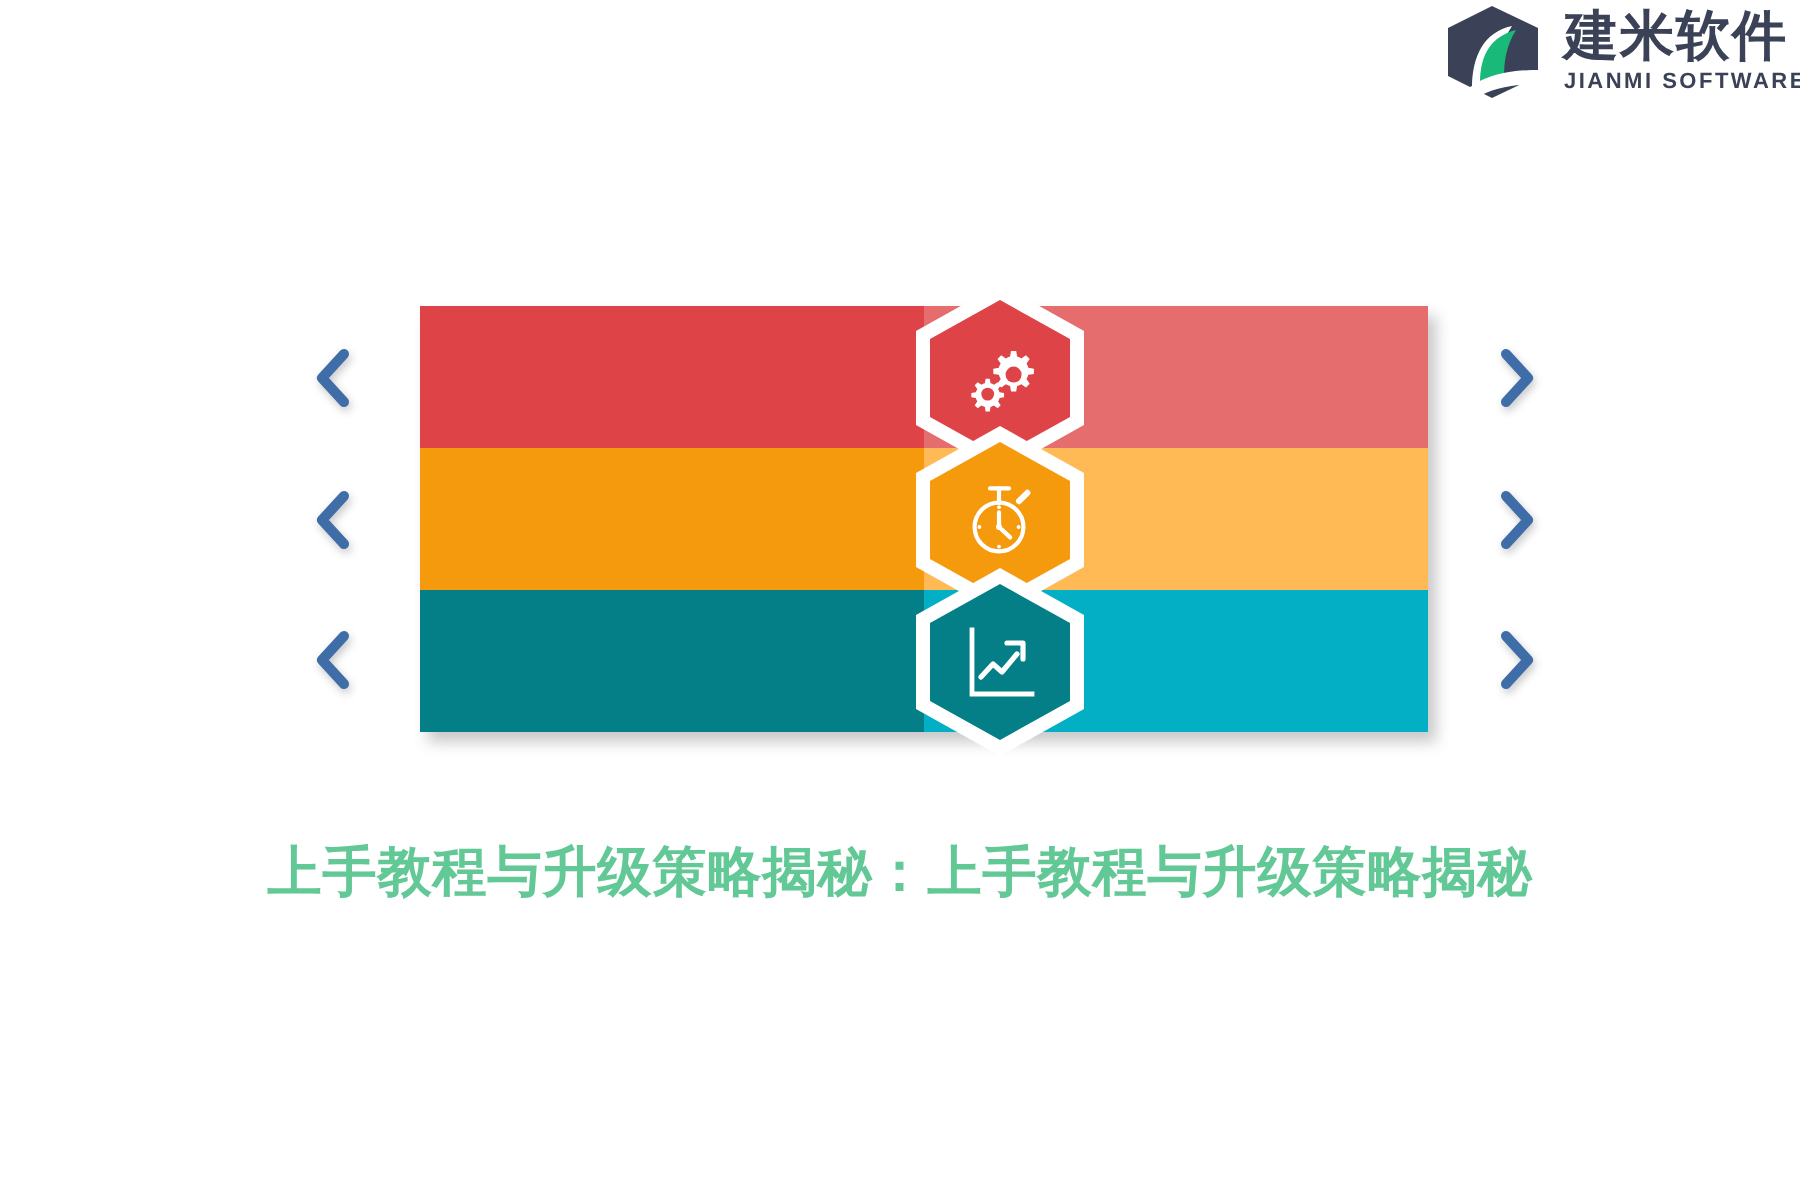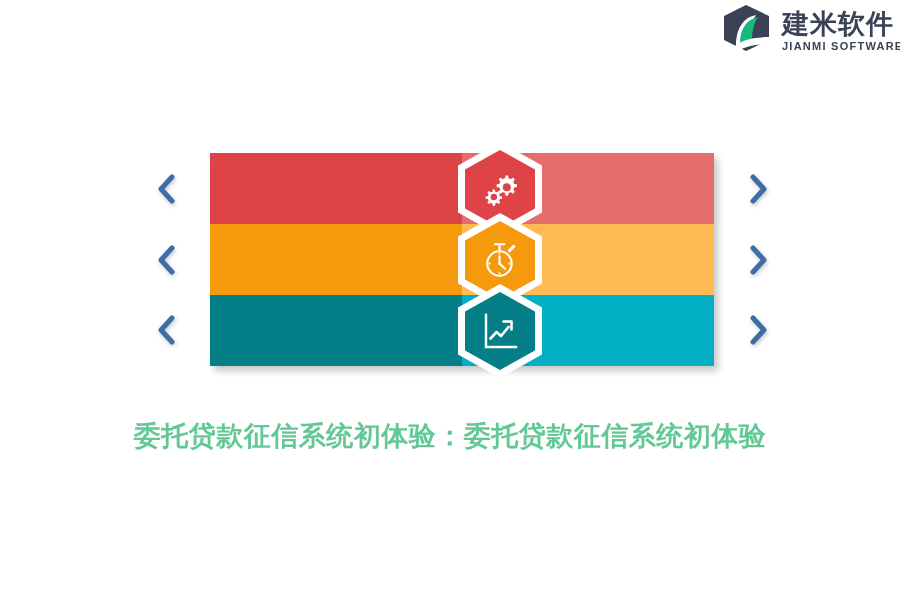--- a/index.html
+++ b/index.html
@@ -16,21 +16,21 @@
   }
 
   
   .brand {
     position: absolute;
     top: 0px;
     left: 722px;
     width: 178px;
     height: 52px;
     display: flex;
-    align-items: flex-end;
+    align-items: center;
     gap: 8px;
   }
   .brand-mark {
     width: 52px;
     height: 48px;
     flex: none;
     display: block;
   }
   .brand-text {
     display: flex;
@@ -255,13 +255,13 @@
   <svg viewBox="0 0 28 36">
     <path d="M9 6 L20 18 L9 30" fill="none" stroke="#3e6da8" stroke-width="5" stroke-linecap="round" stroke-linejoin="round"></path>
   </svg>
 </div>
 <div class="chev chev-r3">
   <svg viewBox="0 0 28 36">
     <path d="M9 6 L20 18 L9 30" fill="none" stroke="#3e6da8" stroke-width="5" stroke-linecap="round" stroke-linejoin="round"></path>
   </svg>
 </div>
 
-<div class="title">委托贷款征信系统初体验：委托贷款征信系统初体验</div>
+<div class="title">上手教程与升级策略揭秘：上手教程与升级策略揭秘</div>
 
 </body></html>

